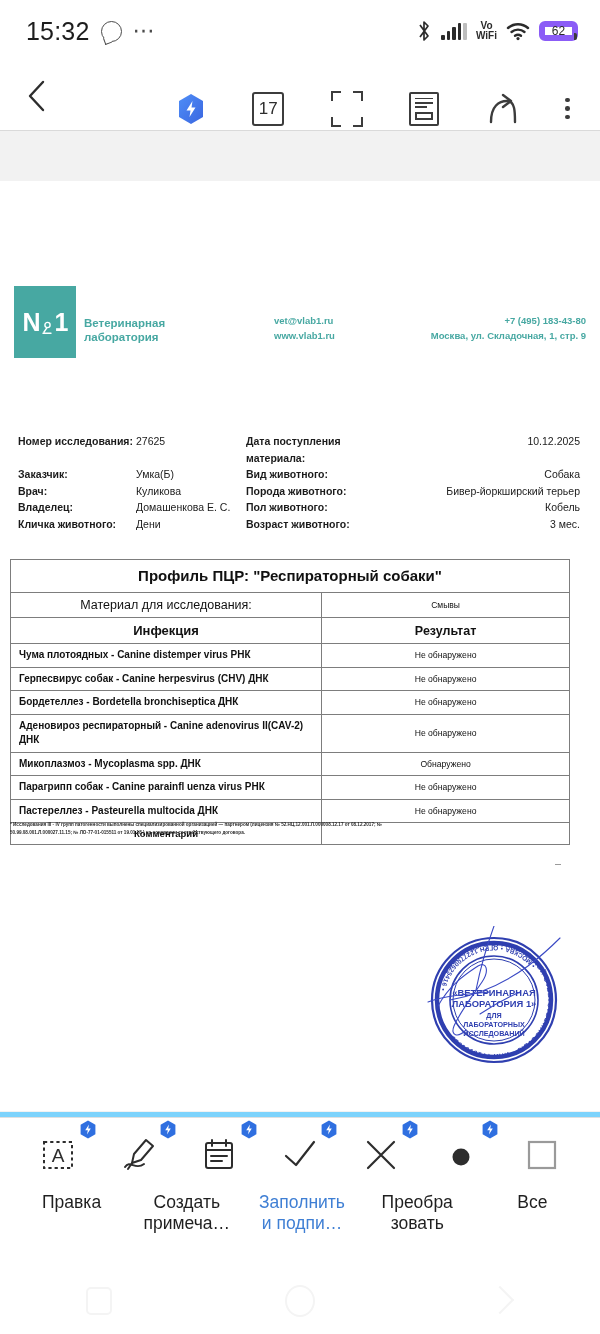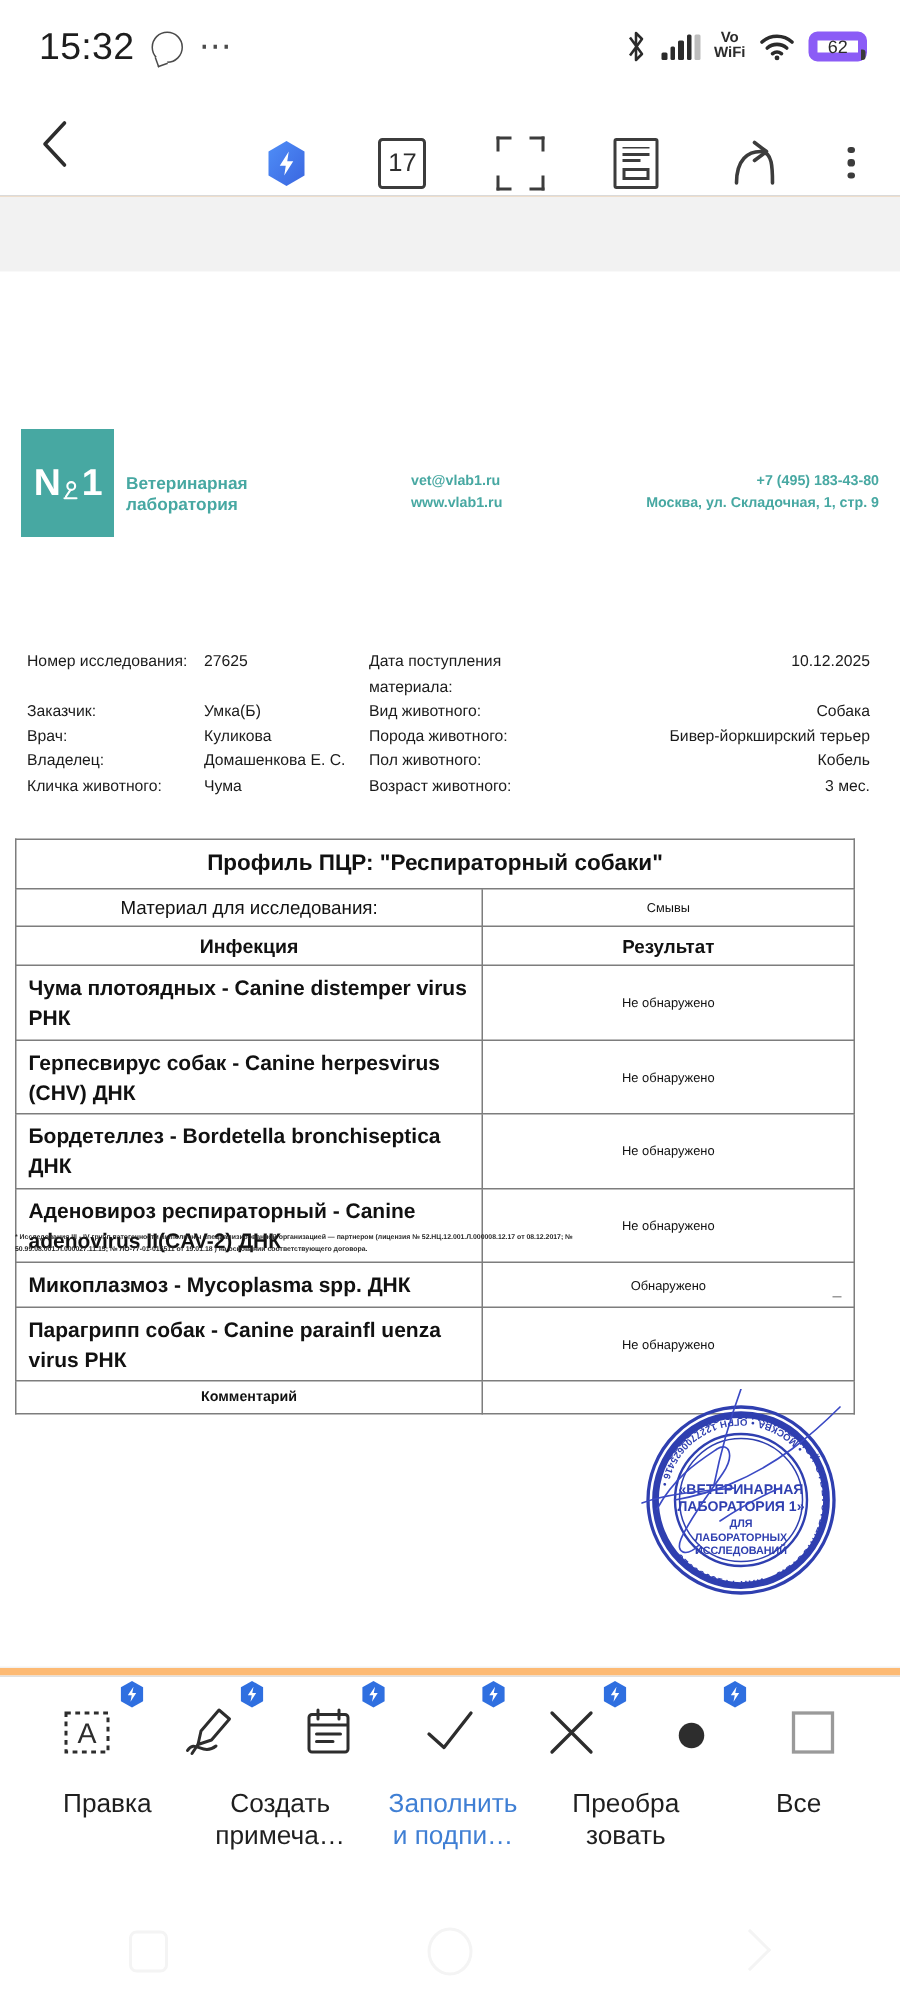--- a/index.html
+++ b/index.html
@@ -2,21 +2,21 @@
 <html><head>
 <meta charset="utf-8">
 <style>
   * { box-sizing: border-box; margin: 0; padding: 0; }
   html, body {
     width: 600px; height: 1334px;
     background: #ffffff;
     font-family: "Liberation Sans", sans-serif;
     overflow: hidden;
   }
-  .screen { position: relative; width: 600px; height: 1334px; background: #fdba74; }
+  .screen { position: relative; width: 600px; height: 1334px; background: #7dd3fc; }
 
   
   .statusbar {
     height: 62px; display: flex; align-items: center;
     justify-content: space-between; padding: 0 22px 0 26px;
     background: #fff;
   }
   .sb-left { display: flex; align-items: center; gap: 11px; }
   .sb-clock { font-size: 25px; color: #1d1d1d; letter-spacing: .2px; }
   .sb-wa {
@@ -116,41 +116,41 @@
   .contacts {
     margin-left: auto; align-self: center; padding-top: 14px;
     display: flex; gap: 0px; font-size: 9.5px; color: #47a8a2; font-weight: 700;
   }
   .contacts .col-a { width: 112px; line-height: 1.55; }
   .contacts .col-b { width: 200px; line-height: 1.55; text-align: right; }
 
   
   .info { position: absolute; left: 18px; top: 302px; width: 564px; font-size: 10.5px; color: #1b1b1b; }
   .info-row { display: flex; line-height: 16.5px; }
-  .info .k { font-weight: 400; }
+  .info .k { font-weight: 700; }
   .info .c1 { width: 118px; }
   .info .c2 { width: 100px; text-align: left; padding-right: 2px; }
   .info .c3 { width: 155px; padding-left: 10px; }
   .info .c4 { flex: 1; text-align: right; padding-right: 2px; }
 
   
   .tbl {
     position: absolute; left: 10px; top: 428px; width: 560px;
     border: 1.5px solid #7d7d7d; border-collapse: collapse;
     font-size: 9px; color: #111;
   }
   .tbl td { border: 1px solid #7d7d7d; padding: 4px 8px; vertical-align: middle; }
   .tbl .title {
     text-align: center; font-size: 15px; font-weight: 700; padding: 7px 0 8px;
   }
   .tbl .matlabel { text-align: center; font-size: 12.5px; font-weight: 400; padding: 5px 0; }
   .tbl .matval { text-align: center; font-size: 8.5px; width: 196px; }
   .tbl .hdr-inf { text-align: center; font-size: 13px; font-weight: 700; padding: 5px 0; }
   .tbl .hdr-res { text-align: center; font-size: 12.5px; font-weight: 700; }
-  .tbl .inf { font-weight: 700; font-size: 14px; line-height: 1.45; }
+  .tbl .inf { font-weight: 700; font-size: 10px; line-height: 1.45; }
   .tbl .res { text-align: center; font-size: 8.6px; }
   .tbl .comment { text-align: center; font-weight: 700; font-size: 9.5px; padding: 5px 0; }
 
   .footnote {
     position: absolute; left: 10px; top: 690px; width: 560px;
     font-size: 4.6px; line-height: 1.75; color: #2a2a2a; font-weight: 700;
   }
 
   
   .stamp { position: absolute; left: 420px; top: 795px; width: 148px; height: 148px; }
@@ -341,21 +341,21 @@
         <span class="c4">Бивер-йоркширский терьер</span>
       </div>
       <div class="info-row">
         <span class="k c1">Владелец:</span>
         <span class="c2">Домашенкова Е. С.</span>
         <span class="k c3">Пол животного:</span>
         <span class="c4">Кобель</span>
       </div>
       <div class="info-row">
         <span class="k c1">Кличка животного:</span>
-        <span class="c2">Чума</span>
+        <span class="c2">Дени</span>
         <span class="k c3">Возраст животного:</span>
         <span class="c4">3 мес.</span>
       </div>
     </div>
 
     <table class="tbl">
       <tbody>
           <tr>
         <td class="title" colspan="2">Профиль ПЦР: "Респираторный собаки"</td>
       </tr>
@@ -382,20 +382,24 @@
       <tr>
         <td class="inf">Аденовироз респираторный - Canine adenovirus II(CAV-2) ДНК</td>
         <td class="res">Не обнаружено</td>
       </tr>
       <tr>
         <td class="inf">Микоплазмоз - Mycoplasma spp. ДНК</td>
         <td class="res">Обнаружено</td>
       </tr>
       <tr>
         <td class="inf">Парагрипп собак - Canine parainfl uenza virus РНК</td>
+        <td class="res">Не обнаружено</td>
+      </tr>
+      <tr>
+        <td class="inf">Пастереллез - Pasteurella multocida ДНК</td>
         <td class="res">Не обнаружено</td>
       </tr>
       <tr>
         <td class="comment" style="width:246px;">Комментарий</td>
         <td></td>
       </tr>
     </tbody>
       </table>
 
     <div class="footnote">

